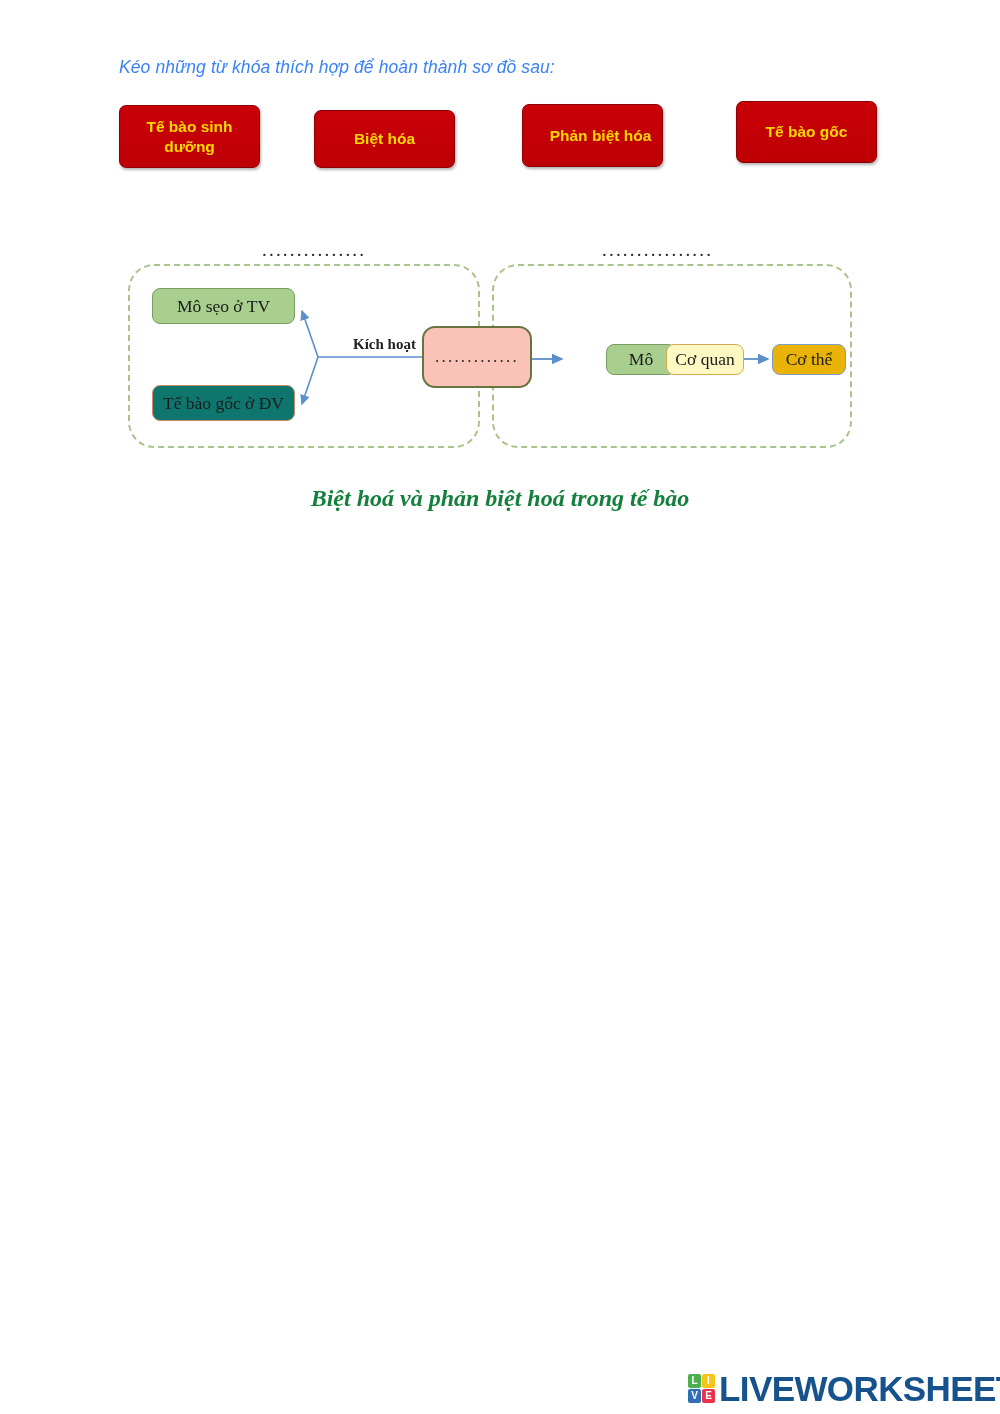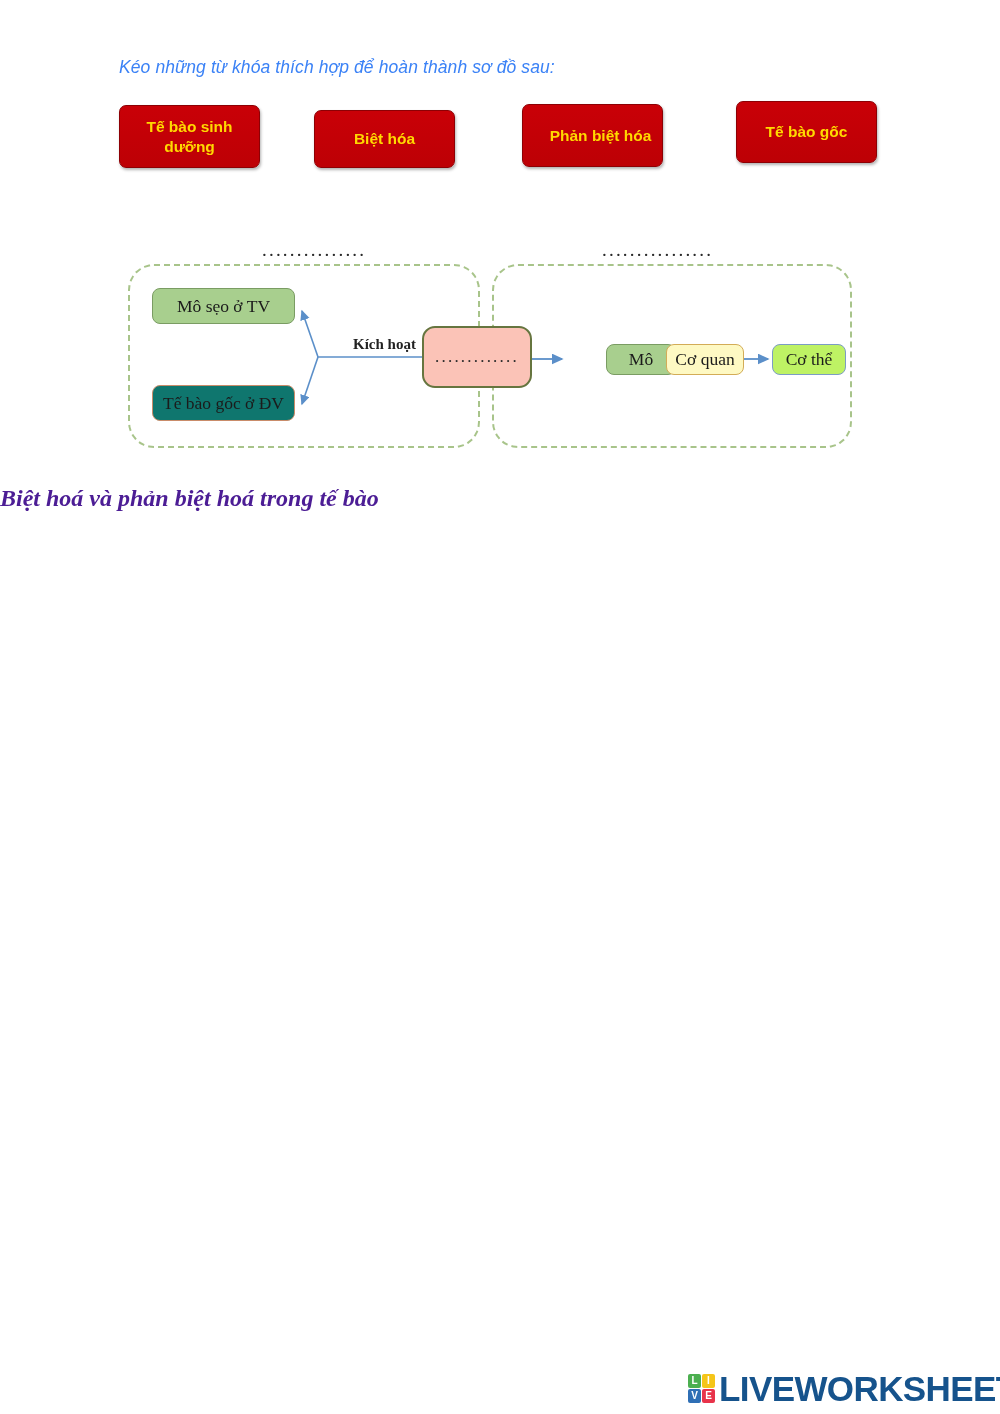--- a/index.html
+++ b/index.html
@@ -94,21 +94,21 @@
     font-family: "Liberation Serif", serif;
     font-size: 17.5px;
     color: #1b1b1b;
     border-radius: 8px;
     white-space: nowrap;
     z-index: 3;
   }
   .node.green  { background: #a8cf8e; border: 1px solid #7a9c63; }
   .node.salmon { background: #0f766e; border: 1px solid #c98c6a; }
   .node.yellow { background: #fef9c3; border: 1px solid #d3ac57; }
-  .node.blue   { background: #bef264; border: 1px solid #7c9cc4; }
+  .node.blue   { background: #eab308; border: 1px solid #7c9cc4; }
   .node.pink   { background: #fbc3b7; border: 1px solid #66753f; border-width: 2px;
                  border-radius: 13px; }
 
   #node-mo-seo    { left: 152px; top: 288px; width: 143px; height: 36px; }
   #node-tbg-dv    { left: 152px; top: 385px; width: 143px; height: 36px; }
   #node-center    { left: 422px; top: 326px; width: 110px; height: 62px; }
   #node-mo        { left: 566px; top: 344px; width: 70px;  height: 31px; margin-left: 40px; }
   #node-co-quan   { left: 666px; top: 344px; width: 78px;  height: 31px; }
   #node-co-the    { left: 772px; top: 344px; width: 74px;  height: 31px; }
 
@@ -132,26 +132,26 @@
   }
 
   #arrows { position: absolute; left: 0; top: 0; width: 1000px; height: 540px; z-index: 2; }
 
   
   #caption {
     position: absolute;
     left: 0;
     top: 485px;
     width: 1000px;
-    text-align: left;
+    text-align: center;
     font-family: "Liberation Serif", serif;
     font-weight: bold;
     font-style: italic;
     font-size: 24px;
-    color: #4c1d95;
+    color: #15803d;
   }
 
   
   #lw-logo {
     position: absolute;
     left: 688px;
     top: 1368px;
     display: flex;
     align-items: center;
     height: 40px;

